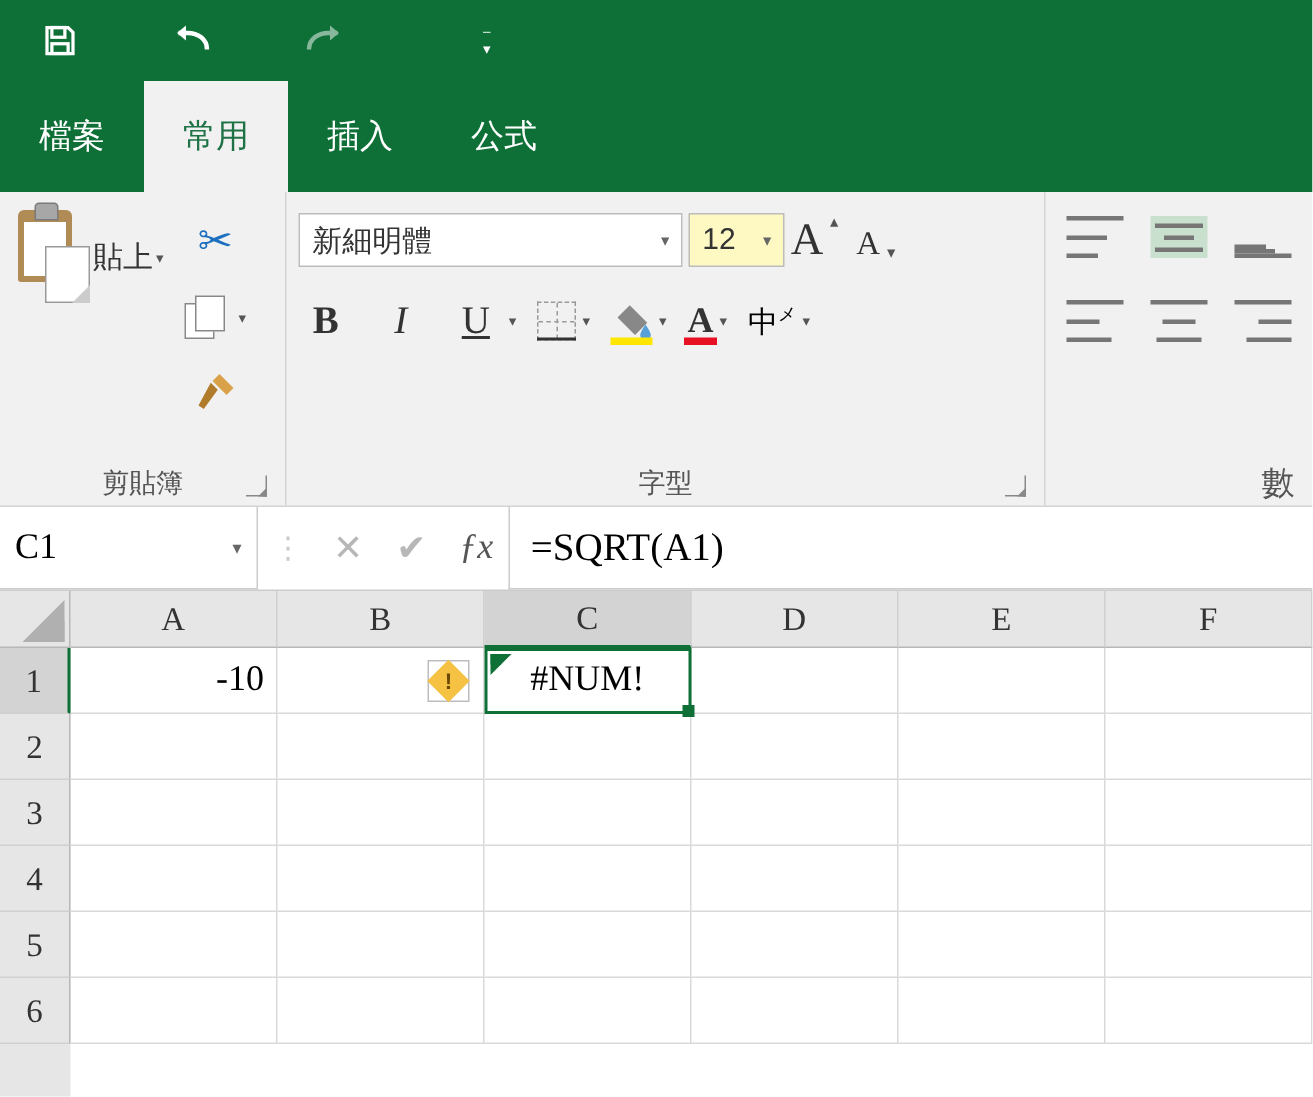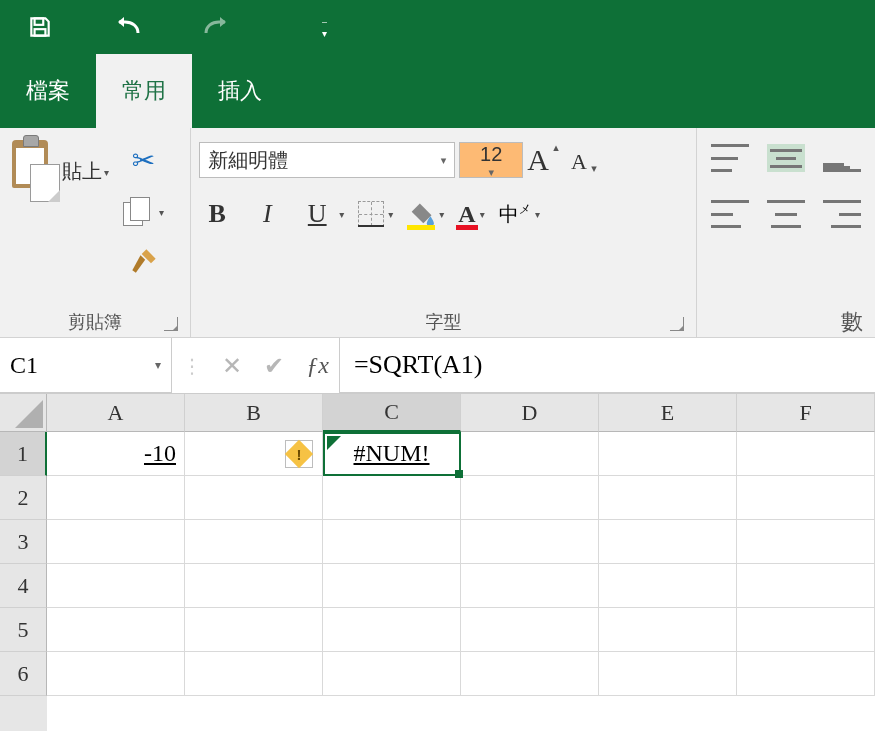--- a/index.html
+++ b/index.html
@@ -38,21 +38,21 @@
   .scissors { font-size: 28px; color:#1d6fbf; }
   .copy-icn { position:relative; width:30px; height:30px;}
   .copy-icn .pg1{position:absolute;left:0;top:5px;width:20px;height:24px;background:#fff;border:1px solid #888;}
   .copy-icn .pg2{position:absolute;left:7px;top:0;width:20px;height:24px;background:#fff;border:1px solid #888;}
   .copy-caret{font-size:10px;color:#555;margin-left:6px;}
   .brush { font-size: 28px; color:#d9a24a;}
   
   .font-group .rib-body { flex-direction: column; gap: 18px; padding-top: 8px;}
   .font-row1 { display:flex; gap:4px; align-items:center;}
   .font-name { width: 256px; height: 36px; background:#fff; border:1px solid #bcbcbc; display:flex; align-items:center; padding:0 8px; font-size:20px; color:#333; justify-content:space-between;}
-  .font-size { width: 64px; height: 36px; background:#fdba74; border:1px solid #bcbcbc; display:flex; align-items:center; padding:0 8px; font-size:20px; color:#333; justify-content:space-between;flex-direction:column;}
+  .font-size { width: 64px; height: 36px; background:#fef9c3; border:1px solid #bcbcbc; display:flex; align-items:center; padding:0 8px; font-size:20px; color:#333; justify-content:space-between;}
   .dd-caret { font-size:11px; color:#666;}
   .grow-shrink { display:flex; gap:22px; font-family: "Times New Roman", serif;}
   .grow { font-size:30px; color:#333; position:relative;}
   .grow::after{content:"▴"; font-size:11px; position:absolute; right:-10px; top:-2px; color:#555;}
   .shrink { font-size:22px; color:#333; position:relative; align-self:flex-end; margin-bottom:2px;}
   .shrink::after{content:"▾"; font-size:11px; position:absolute; right:-10px; bottom:0; color:#555;}
   
   .font-row2 { display:flex; gap:14px; align-items:center; font-family: "Times New Roman", serif;}
   .fmt-btn { min-width:36px; height:36px; display:flex; align-items:center; justify-content:center; font-size:26px; color:#333;}
   .under { text-decoration: underline; }
@@ -99,21 +99,21 @@
   .rowhdrs { width:48px; background:#e6e6e6;}
   .corner { height:38px; background:#e6e6e6; border-right:1px solid #b7b7b7; border-bottom:1px solid #b7b7b7; position:relative;}
   .corner::after{content:"";position:absolute;right:3px;bottom:3px;width:0;height:0;border:14px solid transparent;border-right-color:#b0b0b0;border-bottom-color:#b0b0b0;}
   .rowhdr{height:44px;border-right:1px solid #b7b7b7;border-bottom:1px solid #d0d0d0;display:flex;align-items:center;justify-content:center;font-size:22px;font-family:"Times New Roman",serif;color:#333;}
   .rowhdr.sel{background:#d3d3d3;border-right:2px solid #0e7037;}
   .cols { flex:1; display:flex; flex-direction:column;}
   .colhdrs{height:38px;display:flex;background:#e6e6e6;}
   .colhdr{flex:0 0 138px;border-right:1px solid #d0d0d0;border-bottom:1px solid #b7b7b7;display:flex;align-items:center;justify-content:center;font-size:22px;font-family:"Times New Roman",serif;color:#333;}
   .colhdr.sel{background:#d3d3d3;border-bottom:2px solid #0e7037;}
   .cells{position:relative;flex:1;}
-  .crow{display:flex;height:44px;text-decoration:underline;}
+  .crow{display:flex;height:44px;}
   .cell{flex:0 0 138px;border-right:1px solid #d9d9d9;border-bottom:1px solid #d9d9d9;display:flex;align-items:center;padding:0 8px;font-size:24px;font-family:"Times New Roman",serif;}
   .cell.r{justify-content:flex-end;}
   .cell.c{justify-content:center;}
   .selbox{position:absolute;border:2px solid #0e7037;pointer-events:none;}
   .selbox .handle{position:absolute;right:-4px;bottom:-4px;width:8px;height:8px;background:#0e7037;}
   .sel-tri{position:absolute;width:0;height:0;border:7px solid transparent;border-top-color:#0e7037;border-left-color:#0e7037;}
   .err-tag{position:absolute;width:28px;height:28px;border:1px solid #bdbdbd;background:#fff;display:flex;align-items:center;justify-content:center;}
   .err-diamond{width:20px;height:20px;background:#f6c244;transform:rotate(45deg);display:flex;align-items:center;justify-content:center;}
   .err-diamond span{transform:rotate(-45deg);font-weight:bold;color:#6b4a00;font-size:15px;}
 </style>
@@ -140,20 +140,21 @@
         <path d="M19 2l6 5-6 5" fill="#fff" stroke="none"></path>
       </svg>
   </div>
   <div class="qat-caret">⎯<br>▾</div>
 </div>
 
 <div class="tabstrip">
   <div class="tab">檔案</div>
   <div class="tab active">常用</div>
   <div class="tab">插入</div>
+  <div class="tab">公式</div>
 </div>
 
 <div class="ribbon">
 
   <div class="rib-group" style="width:192px;">
     <div class="rib-body">
       <div class="paste-col">
         <div class="paste-icon">
           <div class="clip-board"></div>
             <div class="paste-page"></div>

